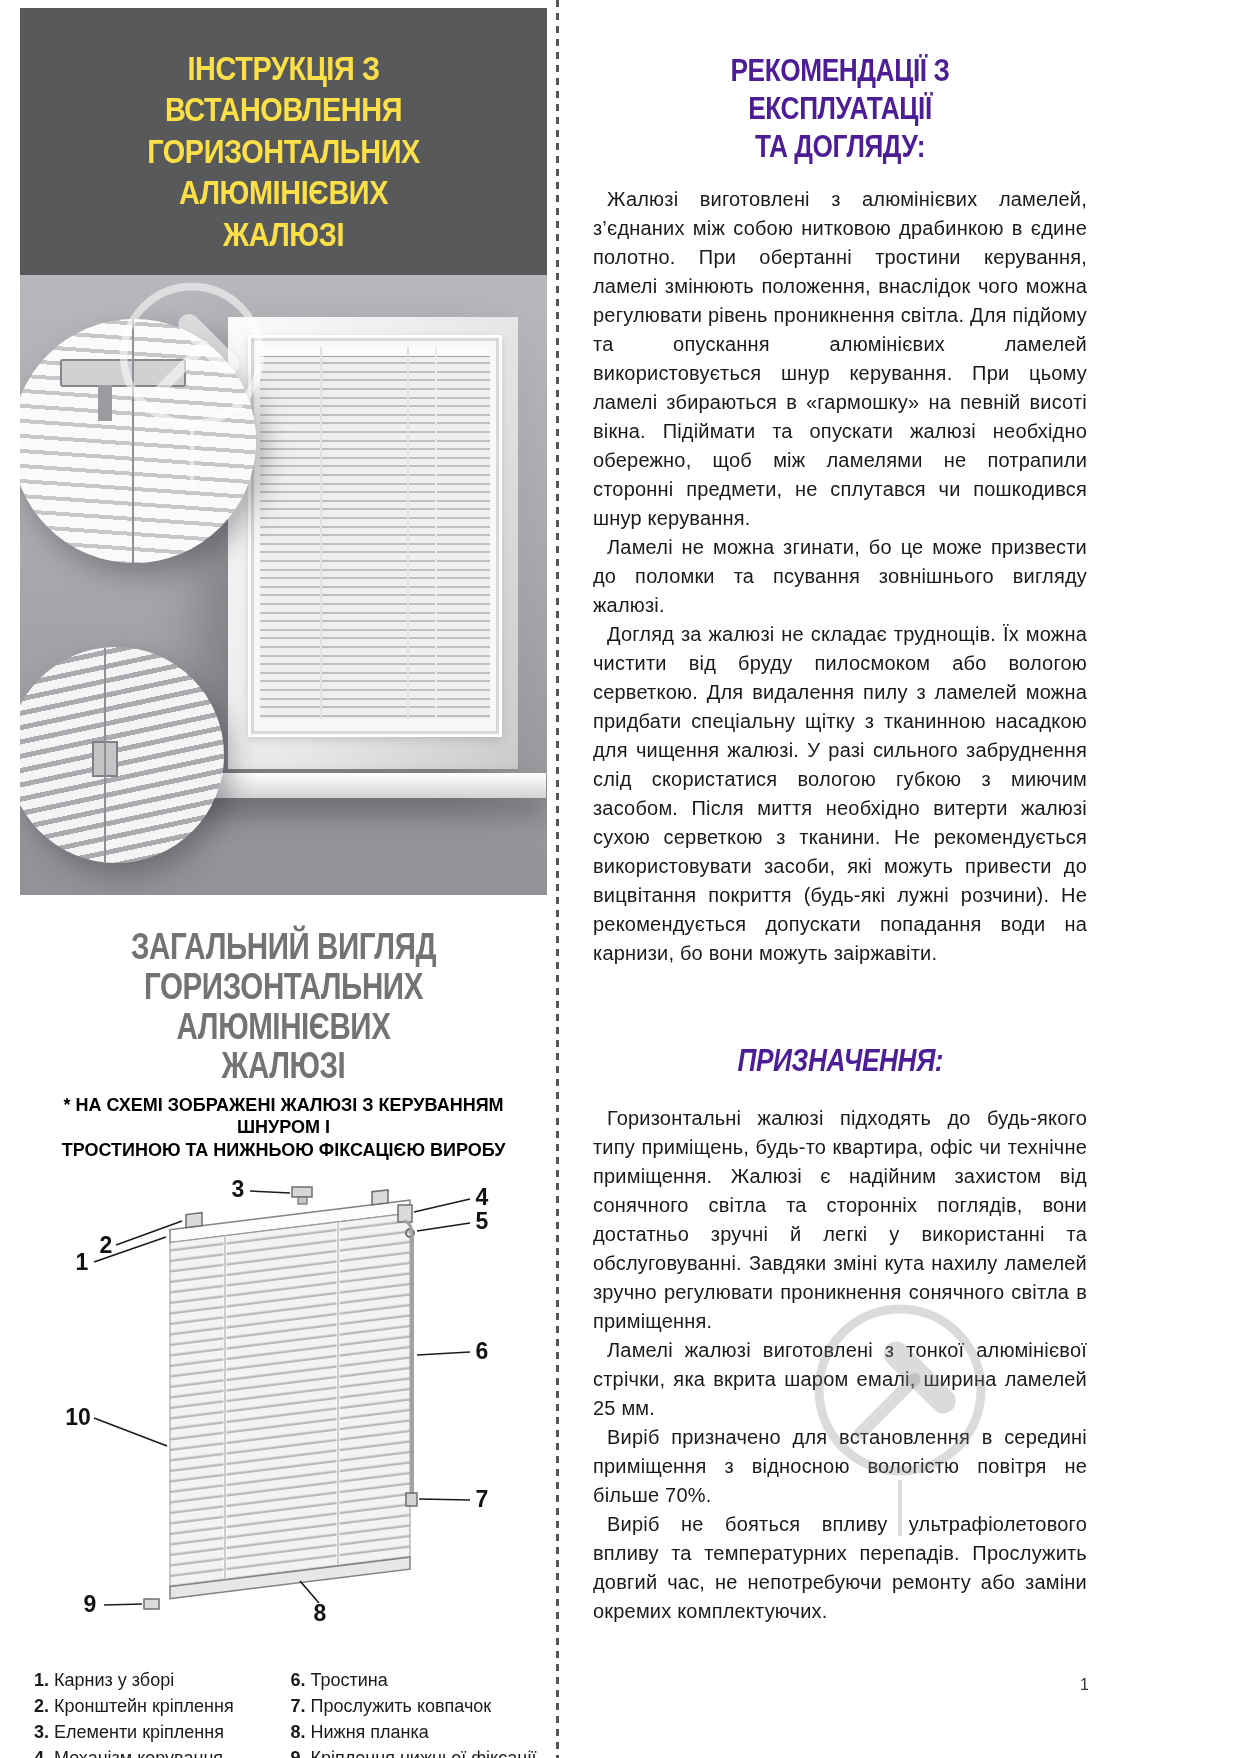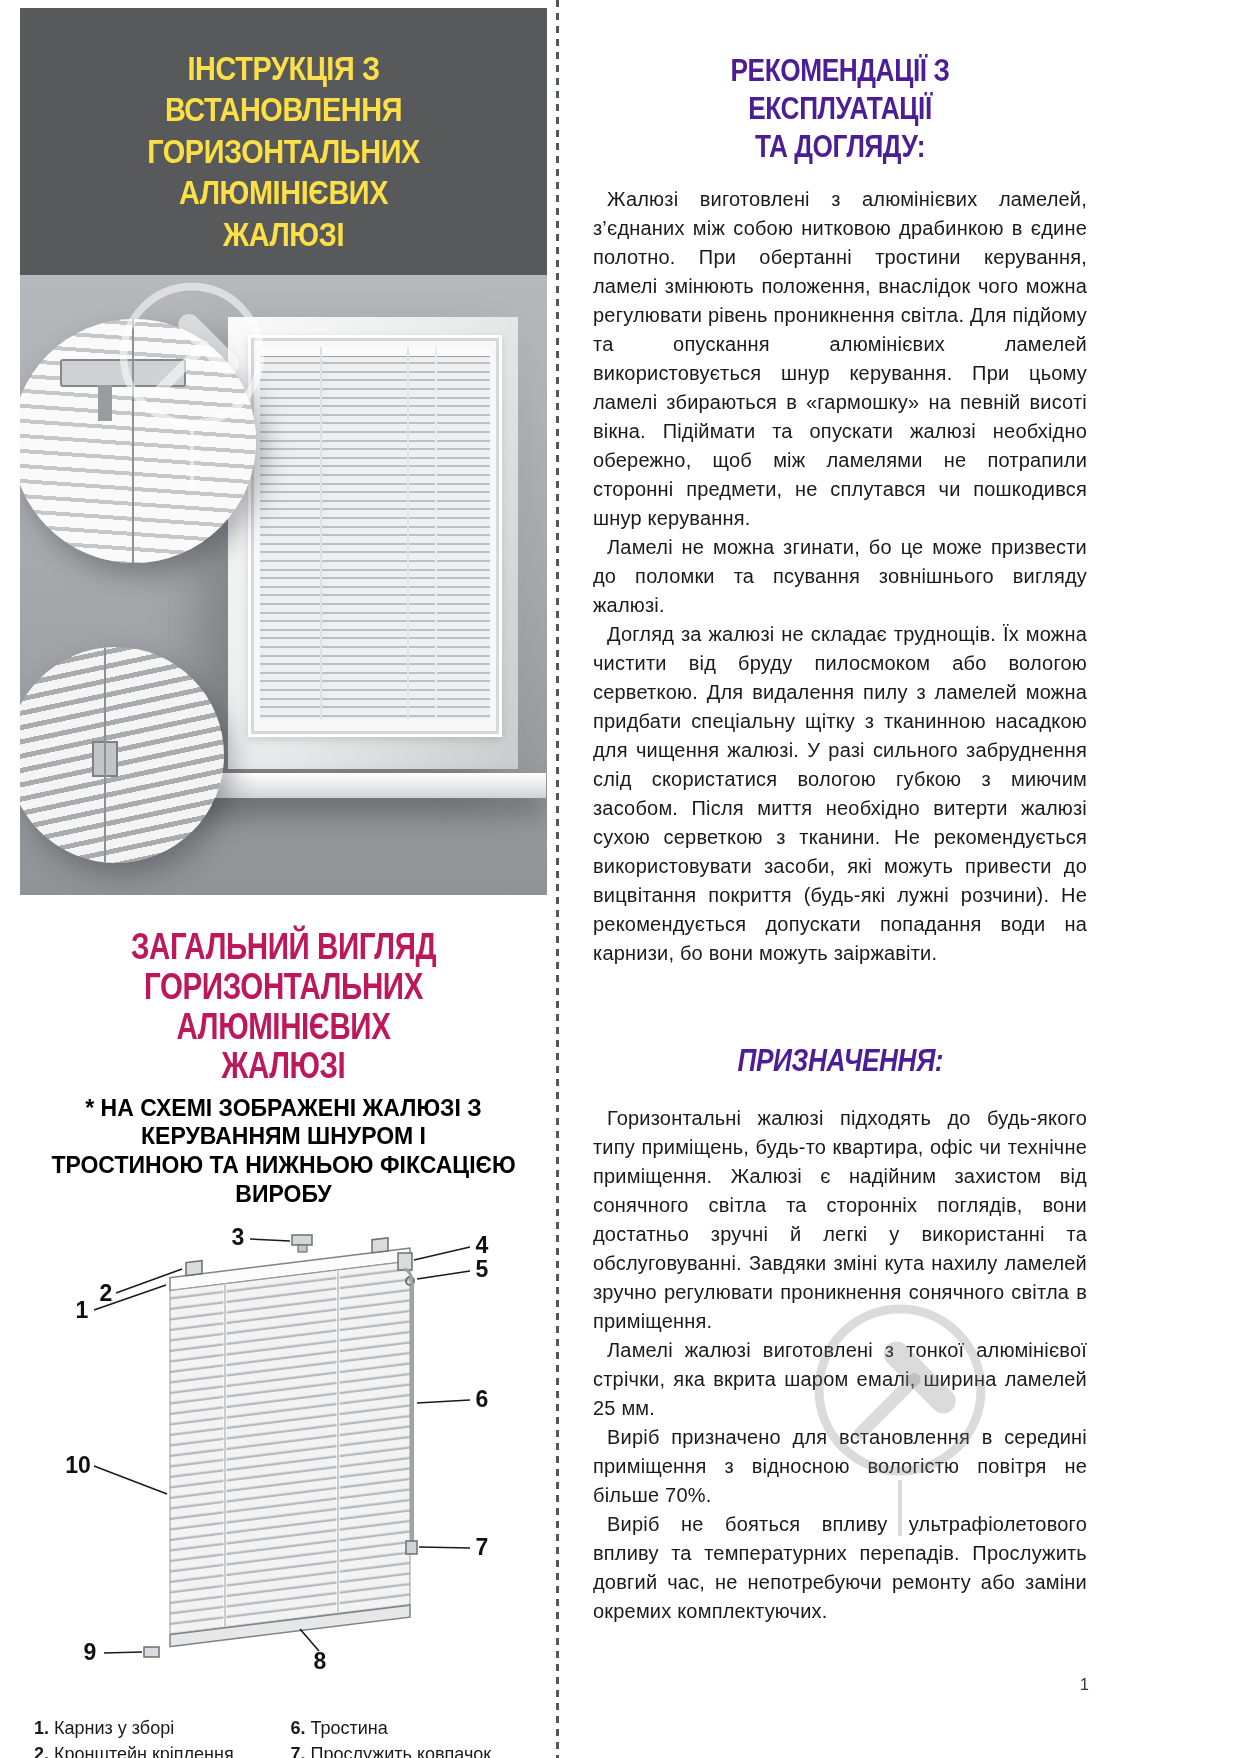--- a/index.html
+++ b/index.html
@@ -45,24 +45,24 @@
   .zoom-a .zoom-string{left:120px;} .zoom-b .zoom-string{left:96px;}
   .clip-b{position:absolute;left:84px;top:94px;width:22px;height:32px;background:#c2c4c6;
     border:2px solid #7e8083;}
 
   .watermark{position:absolute;z-index:3;pointer-events:none;}
   .watermark svg{display:block;width:100%;height:100%;}
   .wm-tail{position:absolute;left:calc(50% - 2px);top:100%;width:4px;height:56px;background:currentColor;}
   .wm-photo{left:96px;top:4px;width:152px;height:152px;color:rgba(255,255,255,.55);}
   .wm-right{left:810px;top:1300px;width:180px;height:180px;color:rgba(125,127,130,.28);}
 
-  .overview-title{margin-top:14px;text-align:center;white-space:pre-line;color:#be185d;}
+  .overview-title{margin-top:14px;text-align:center;white-space:pre-line;color:#737373;}
   .overview-title .condense{display:inline-block;transform:scaleX(.82);transform-origin:50% 0;
     font-weight:bold;font-size:36px;line-height:1.10;letter-spacing:-.5px;}
-  .overview-note{margin-top:8px;text-align:center;font-weight:bold;font-size:23px;
+  .overview-note{margin-top:8px;text-align:center;font-weight:bold;font-size:18px;
     line-height:1.25;white-space:pre-line;color:#000;}
 
   .diagram{display:block;margin-top:4px;}
   .diagram .co{font:bold 23px "Liberation Sans",sans-serif;fill:#111;}
   .diagram .leader{stroke:#1a1a1a;stroke-width:1.6;}
 
   .legend{display:flex;margin-top:2px;padding-left:14px;}
   .legend-col{width:50%;}
   .legend-item{font-size:18px;line-height:26px;white-space:nowrap;}
   .legend-item .num{font-weight:bold;}

